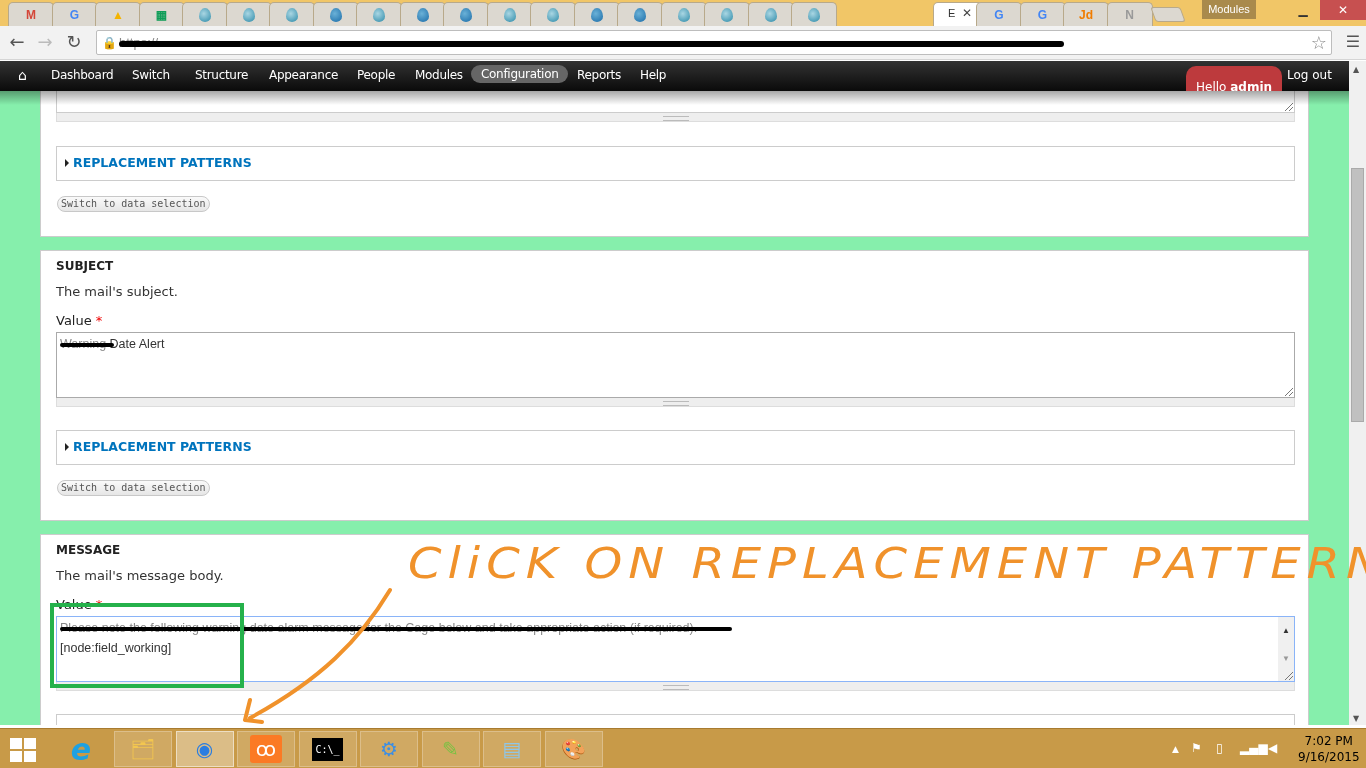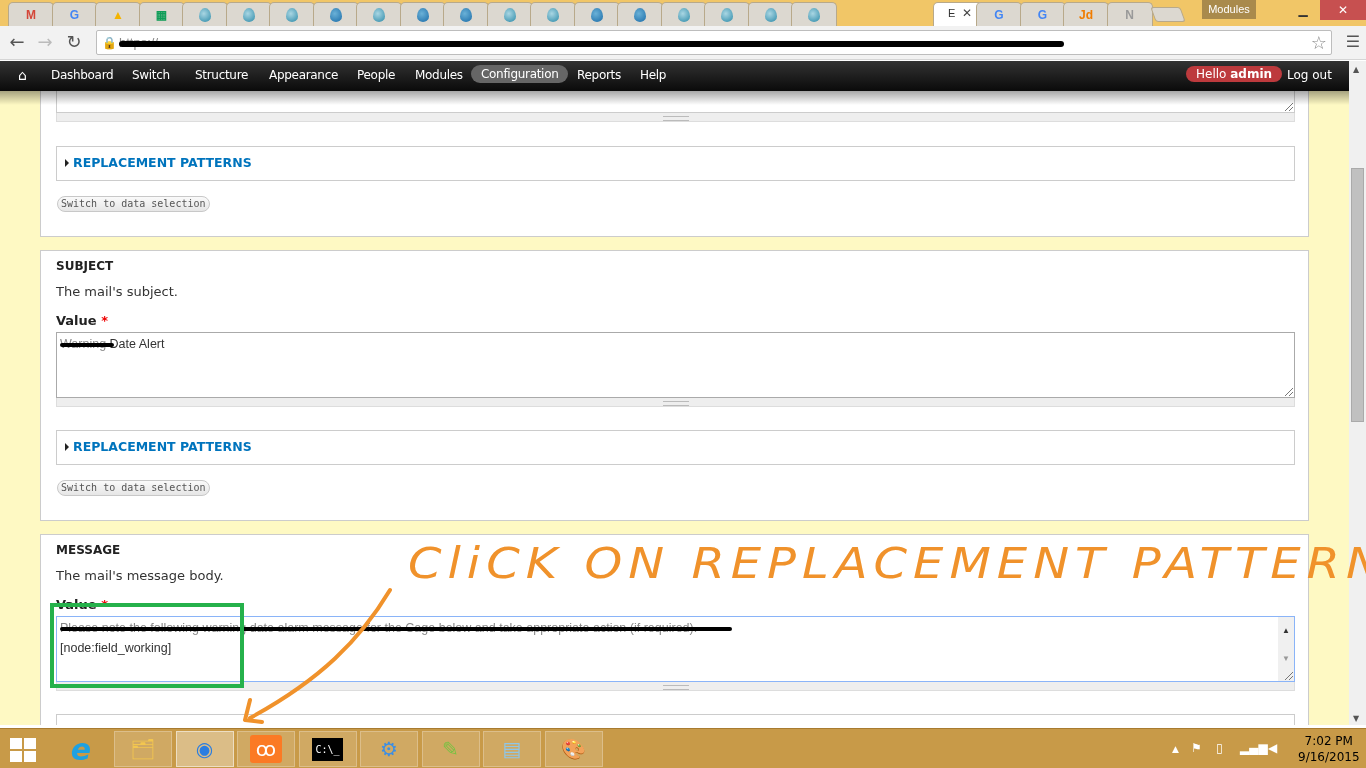--- a/index.html
+++ b/index.html
@@ -24,43 +24,43 @@
   .omnibox .lock { position: absolute; left: 5px; top: 5px; font-size: 12px; color: #e0b000; }
   .omnibox .url { position: absolute; left: 22px; top: 4px; font-size: 13px; color: #888; font-family: "Liberation Sans", sans-serif; white-space: nowrap; }
   .omnibox .redact { position: absolute; left: 22px; top: 10px; width: 945px; height: 6px; background: #000; border-radius: 3px; }
   .omnibox .star { position: absolute; right: 4px; top: 1px; font-size: 18px; color: #888; }
   .menu { position: absolute; right: 6px; top: 6px; font-size: 16px; color: #555; }
   
   .admin { position: absolute; left: 0; top: 61px; width: 1349px; height: 30px; background: linear-gradient(#333, #0a0a0a); }
   .admin .home { position: absolute; left: 18px; top: 6px; color: #fff; font-size: 14px; }
   .admin .item { position: absolute; top: 7px; color: #fff; font-size: 12px; font-family: "DejaVu Sans", sans-serif; letter-spacing: -0.3px; }
   .admin .item.active { top: 4px; padding: 2px 10px; background: #666; border-radius: 10px; }
-  .hello { position: absolute; left: 1186px; top: 5px; padding: 1px 10px; background: #bd3a3d; color: #fff; font-size: 12px; border-radius: 10px; }
+  .hello { position: absolute; left: 1186px; top: 5px; padding: 14px 10px; background: #bd3a3d; color: #fff; font-size: 12px; border-radius: 10px; }
   .hello b { font-weight: bold; }
   .logout { position: absolute; left: 1287px; top: 7px; color: #fff; font-size: 12px; }
   .shadow { position: absolute; left: 0; top: 91px; width: 1349px; height: 14px; background: linear-gradient(rgba(0,0,0,0.35), rgba(0,0,0,0)); z-index: 5; pointer-events: none; }
   
   .vscroll { position: absolute; left: 1349px; top: 61px; width: 17px; height: 664px; background: #f0f0f0; }
   .vscroll .up { position: absolute; left: 4px; top: 4px; font-size: 8px; color: #555; }
   .vscroll .down { position: absolute; left: 4px; bottom: 2px; font-size: 8px; color: #555; }
   .vscroll .thumb { position: absolute; left: 2px; top: 107px; width: 13px; height: 254px; background: #c0c0c0; border: 1px solid #aaa; }
   
-  .content { position: absolute; left: 0; top: 91px; width: 1349px; height: 634px; overflow: hidden; background: #fef9c3; }
+  .content { position: absolute; left: 0; top: 91px; width: 1349px; height: 634px; overflow: hidden; background: #86efac; }
   .fieldset { position: absolute; left: 40px; width: 1269px; border: 1px solid #ccc; background: #fff; }
   .textarea { position: absolute; left: 56px; width: 1239px; border: 1px solid #ccc; background: #fff; font-family: "Liberation Sans", sans-serif; font-size: 12.5px; color: #333; padding: 4px 3px; }
   .grip { position: absolute; left: 56px; width: 1239px; height: 9px; background: #eee; border: 1px solid #ddd; border-top: none; }
   .grip::after { content: ""; position: absolute; left: 606px; top: 3px; width: 26px; height: 3px; border-top: 1px solid #bbb; border-bottom: 1px solid #bbb; }
   .resize { position: absolute; width: 8px; height: 8px; background: linear-gradient(135deg, transparent 45%, #777 46%, #777 52%, transparent 53%, transparent 70%, #777 71%, #777 77%, transparent 78%); }
   .rp { position: absolute; left: 56px; width: 1239px; height: 35px; border: 1px solid #ccc; background: #fff; }
   .rp .tri { position: absolute; left: 8px; top: 12px; width: 0; height: 0; border-left: 4px solid #222; border-top: 4px solid transparent; border-bottom: 4px solid transparent; }
   .rp .lbl { position: absolute; left: 16px; top: 8px; color: #0074bd; font-weight: bold; font-size: 12.5px; font-family: "DejaVu Sans", sans-serif; }
   .switch { position: absolute; left: 57px; height: 16px; padding: 0 3px; border: 1px solid #c8c8c8; border-radius: 8px; background: linear-gradient(#fafafa, #e6e6e6); font-family: "DejaVu Sans Mono", monospace; font-size: 10px; color: #555; line-height: 14px; }
   .sec-title { position: absolute; left: 56px; font-weight: bold; font-size: 12px; color: #222; font-family: "DejaVu Sans", sans-serif; }
   .sec-desc { position: absolute; left: 56px; font-size: 13px; color: #333; font-family: "DejaVu Sans", sans-serif; }
-  .val-label { position: absolute; left: 56px; font-weight: bold; font-size: 13px; color: #222; font-family: "DejaVu Sans", sans-serif; }
+  .val-label { position: absolute; left: 56px; font-weight: normal; font-size: 13px; color: #222; font-family: "DejaVu Sans", sans-serif; }
   .val-label .req { color: #e00; }
   .strike { position: absolute; height: 4px; background: #000; border-radius: 2px; }
   .ta-scroll { position: absolute; right: 0; top: 0; width: 16px; height: 100%; background: #f0f0f0; }
   .ta-scroll .u { position: absolute; left: 4px; top: 4px; font-size: 8px; color: #333; }
   .ta-scroll .d { position: absolute; left: 4px; top: 32px; font-size: 8px; color: #999; }
   .caret { display: inline-block; width: 1px; height: 13px; background: #000; vertical-align: middle; }
   .spell { text-decoration: underline wavy #e00; }
   
   .annot { position: absolute; left: 0; top: 0; width: 1366px; height: 768px; pointer-events: none; z-index: 20; }
   .green-box { position: absolute; left: 50px; top: 603px; width: 194px; height: 85px; border: 4px solid #25b14b; z-index: 21; pointer-events: none; }

